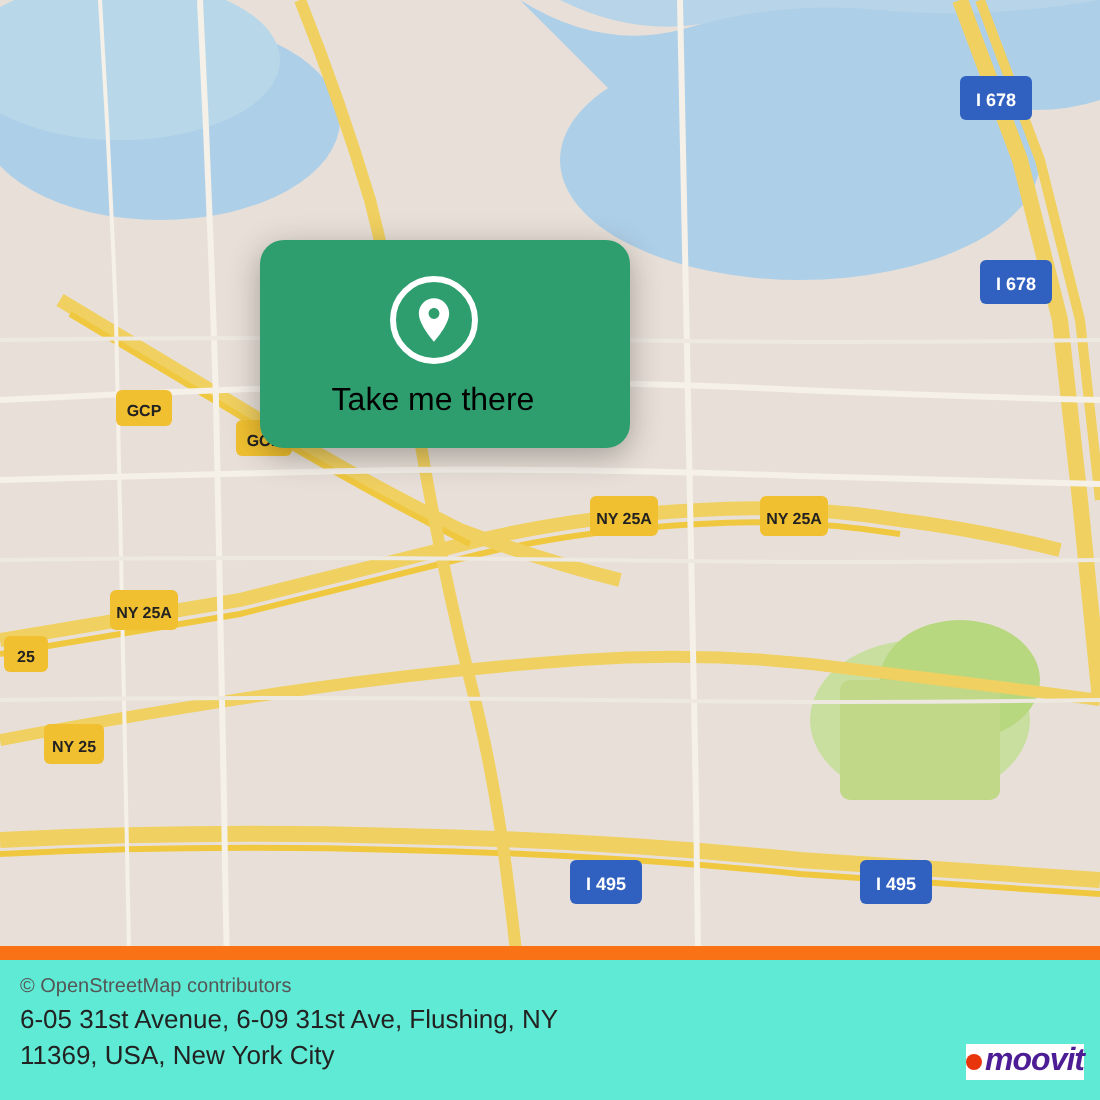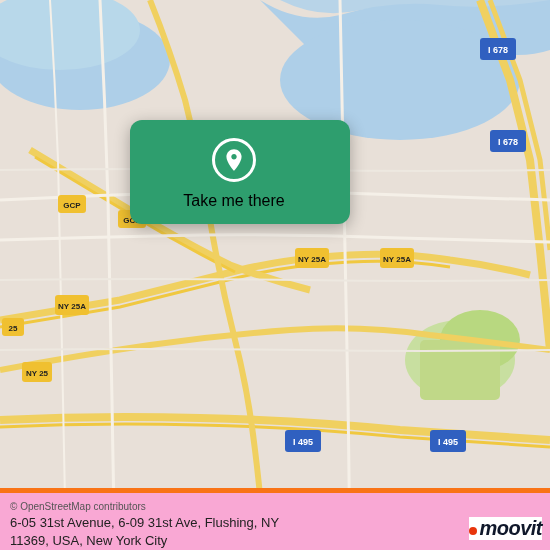--- a/index.html
+++ b/index.html
@@ -25,21 +25,21 @@
       height: 100%;
       position: absolute;
       top: 0; left: 0;
     }
 
     
     #popup {
       position: absolute;
       top: 120px;
       left: 130px;
-      width: 220px;
+      width: 185px;
       background: #2e9e6e;
       border-radius: 12px;
       padding: 18px 28px 14px 16px;
       display: flex;
       flex-direction: column;
       align-items: center;
       box-shadow: 0 4px 16px rgba(0,0,0,0.3);
       z-index: 10;
     }
 
@@ -60,24 +60,24 @@
       height: 26px;
       fill: white;
     }
 
     
     #bottom-bar {
       position: absolute;
       bottom: 0;
       left: 0;
       right: 0;
-      background: #f9a8d4;
-      padding: 8px 50px 0 10px;
+      background: #5eead4;
+      padding: 8px 50px 13px 10px;
       z-index: 10;
-      border-top: 5px solid #f97316;
+      border-top: 7px solid #f97316;
     }
 
     #osm-attribution {
       font-size: 10px;
       color: #555;
       margin-bottom: 2px;
     }
 
     #address-text {
       font-size: 13px;
@@ -90,23 +90,23 @@
       position: absolute;
       bottom: 10px;
       right: 8px;
       z-index: 11;
       display: flex;
       align-items: center;
       background: white;
     }
 
     #moovit-logo-img {
-      font-size: 20px;
+      font-size: 16px;
       font-weight: bold;
-      color: #0f172a;
+      color: #4c1d95;
       font-style: italic;
       letter-spacing: -0.5px;
     }
 
     #moovit-dot {
       width: 8px;
       height: 8px;
       background: #e8350c;
       border-radius: 50%;
       display: inline-block;

